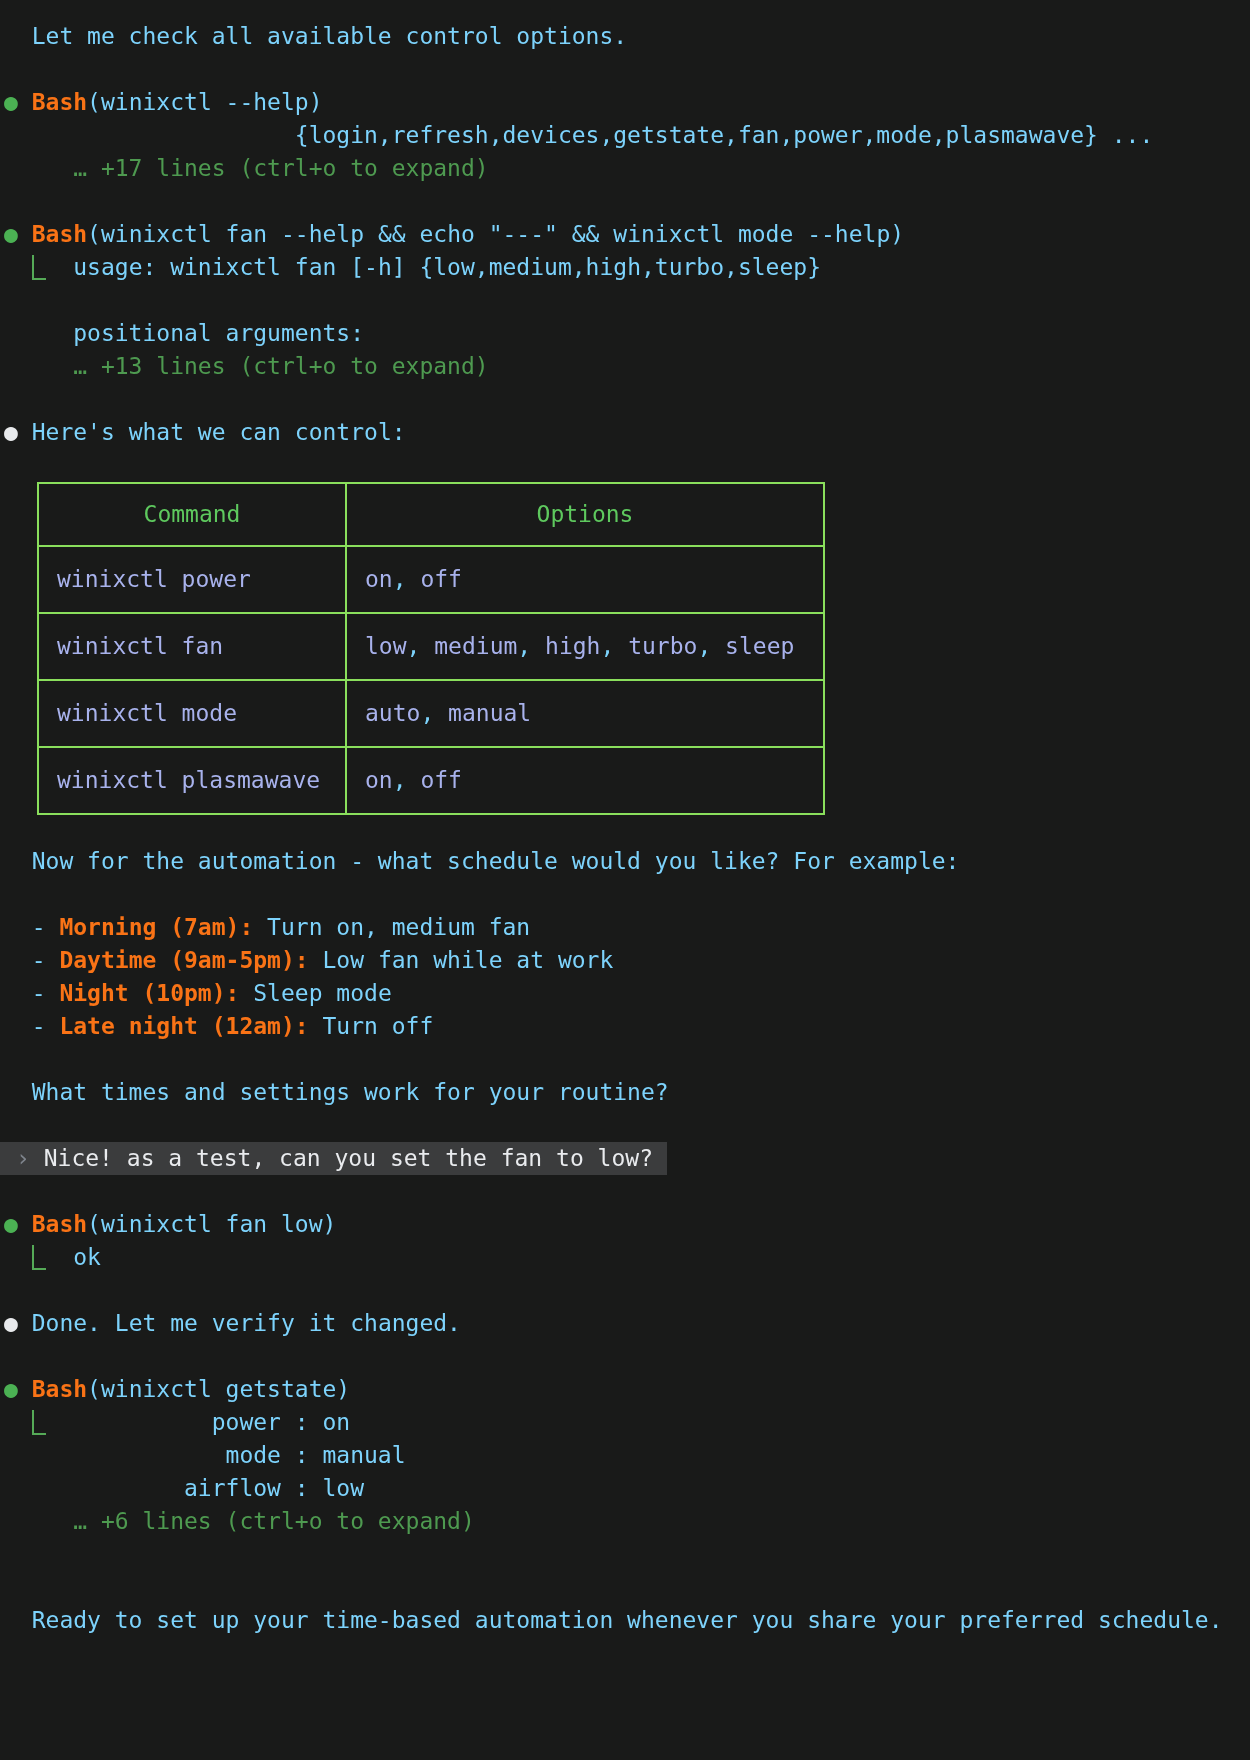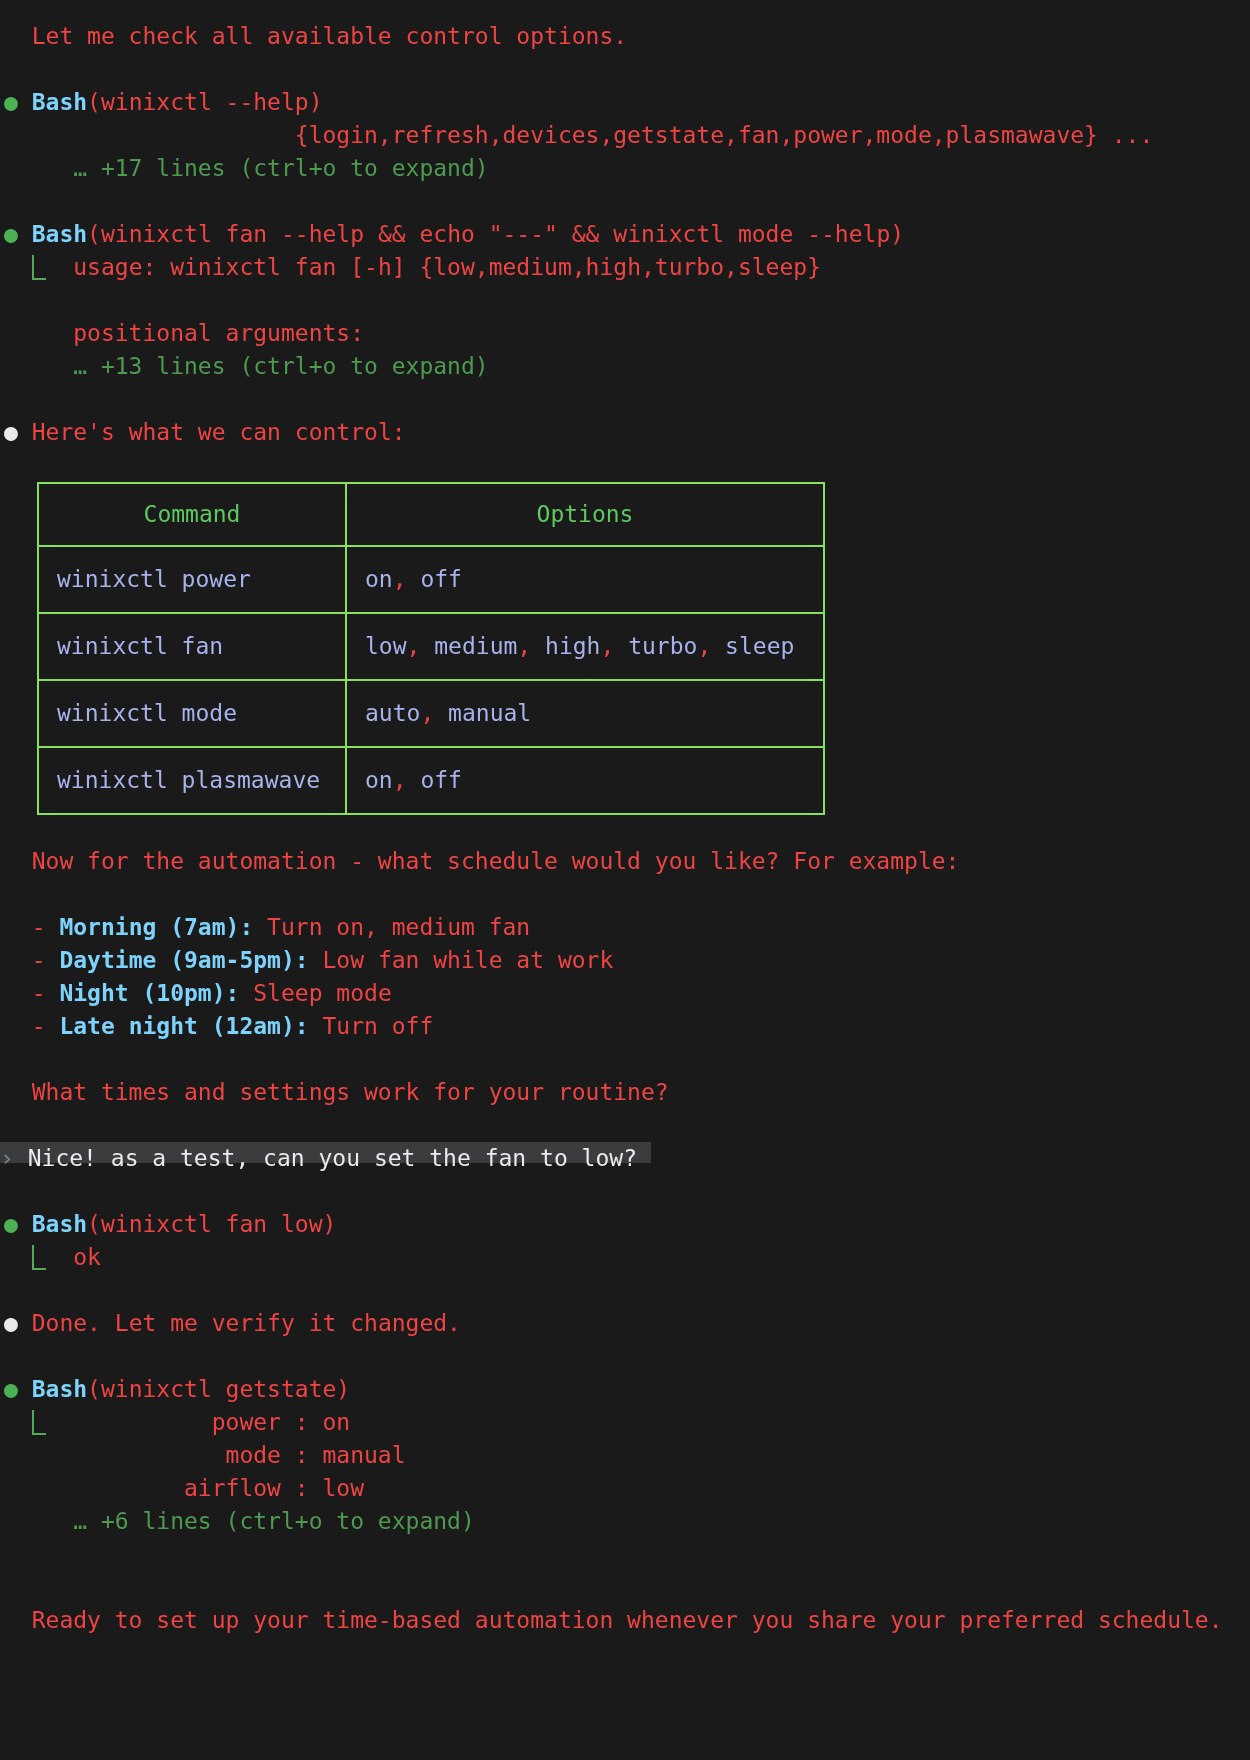--- a/index.html
+++ b/index.html
@@ -16,45 +16,45 @@
     line-height: 33px;
   }
   #terminal {
     padding: 20px 0 0 4px;
   }
   .line {
     white-space: pre;
     height: 33px;
   }
   
-  .g    { color: #ef4444; }                    
+  .g    { color: #7dd3fc; }                    
   .dim  { color: #4e9a50; margin-top: 44px; }                    
-  .wb   { color: #7dd3fc; font-weight: bold; } 
+  .wb   { color: #f97316; font-weight: bold; } 
   .code { color: #a8b2ec; }                    
   .bt   { color: #4bb153; }                    
   .ba   { color: #e8eaec; }                    
   .prompt { color: #7e848c; }                  
   .user { color: #e9ebee; }                    
   
   .lshape {
     display: inline-block;
     width: 1ch;
     height: 25px;
     border-left: 2px solid #55aa57;
     border-bottom: 2px solid #55aa57;
     box-sizing: border-box;
     vertical-align: -5px;
   }
   
   .band {
     display: inline-block;
-    height: 21px;
+    height: 33px;
     background: #3b3c3d;
     margin-left: -4px;
-    padding-left: 0;
+    padding-left: 16px;
   }
   
   .tablewrap { margin: 0 0 30px 33px; }
   table.ctl {
     border-collapse: collapse;
     table-layout: fixed;
     width: 788px;
   }
   table.ctl th, table.ctl td {
     border: 2px solid #8adf5c;

